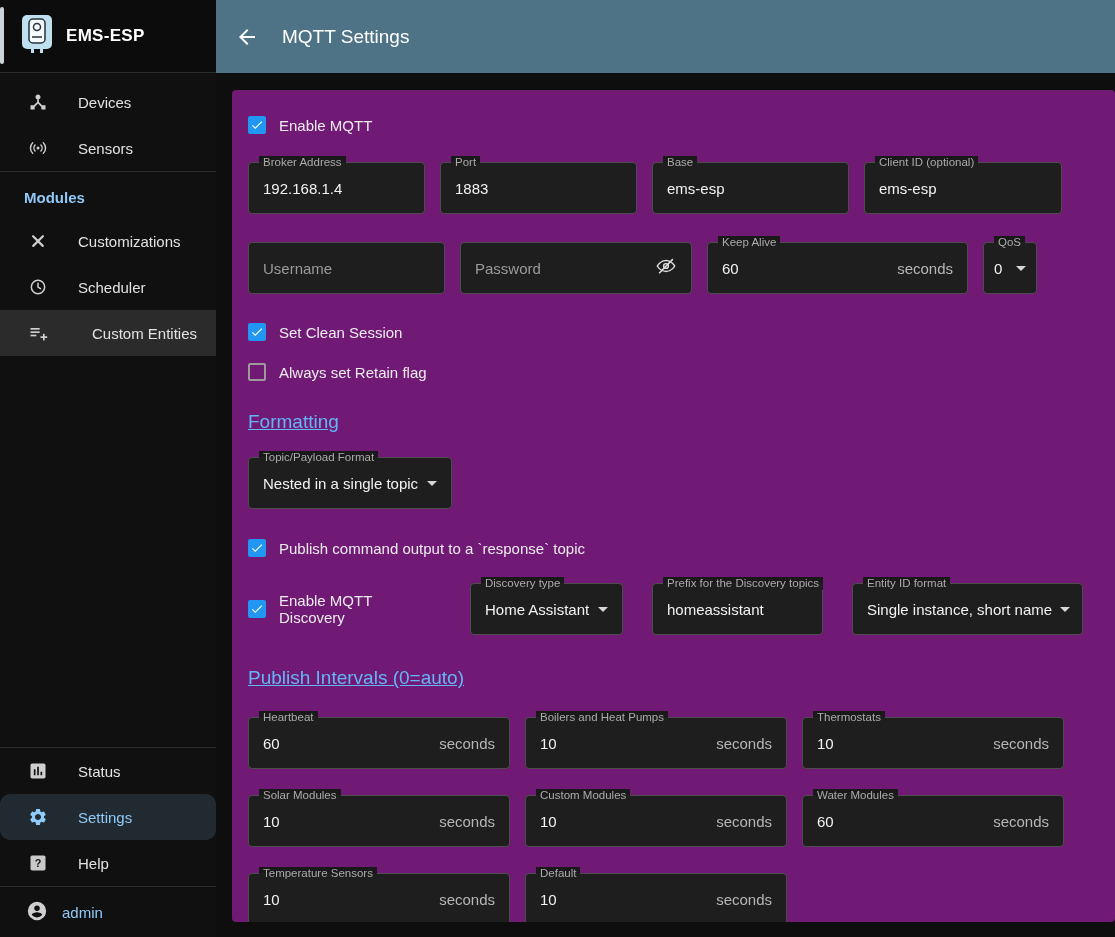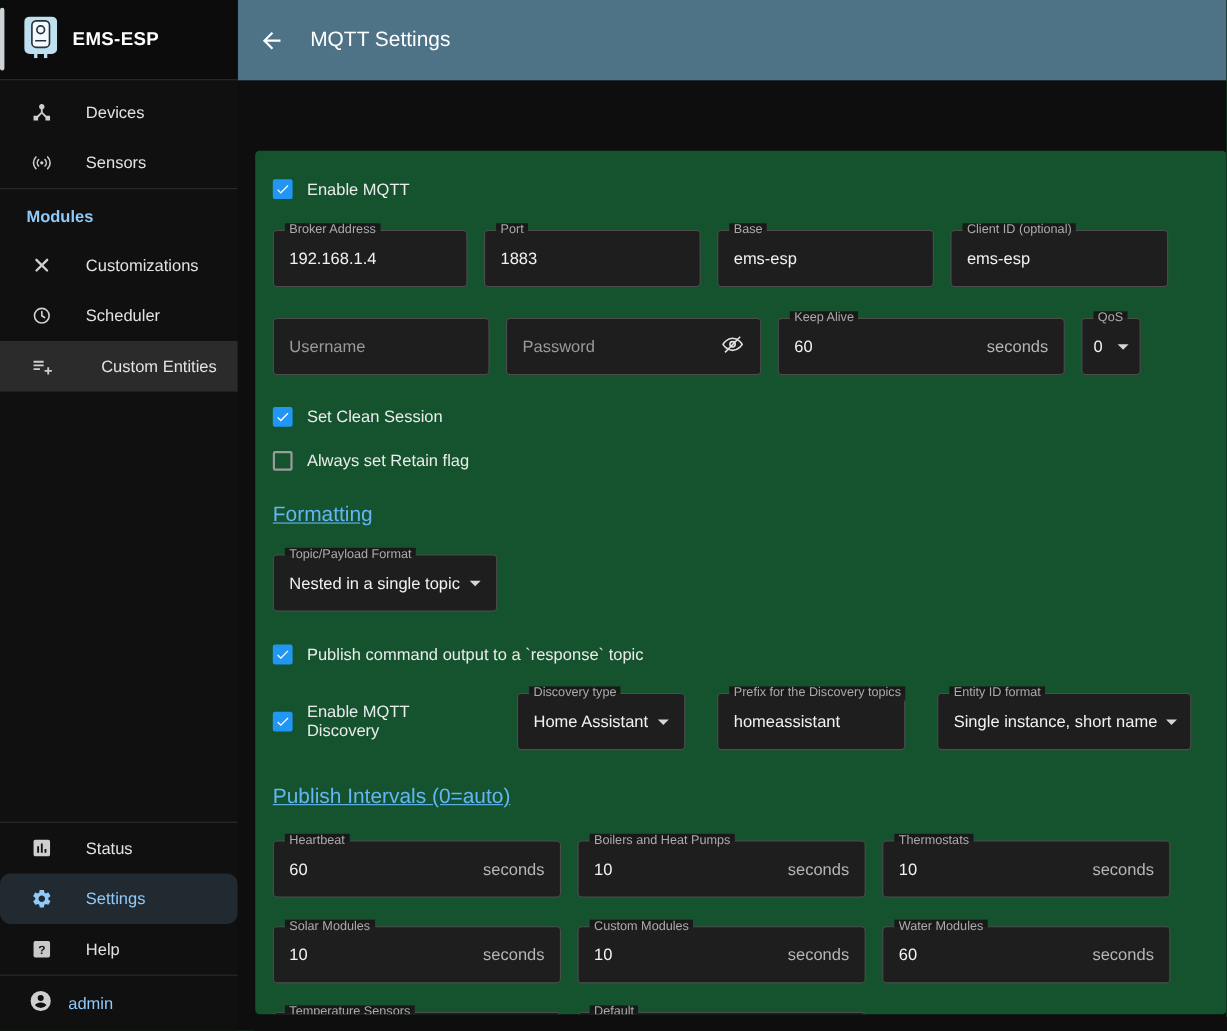--- a/index.html
+++ b/index.html
@@ -20,26 +20,26 @@
   .nav-item { height:46px; display:flex; align-items:center; gap:30px; padding-left:28px; font-size:15px; color:#e2e2e2; cursor:pointer; }
   .nav-item .nicon { width:20px; height:20px; display:flex; align-items:center; justify-content:center; flex-shrink:0; }
   .nav-item.hl { background:#2b2b2b;gap:44px; }
   .nav-item.sel { background:rgba(144,202,249,.14); color:#90caf9;border-radius:10px; }
   .divider { height:1px; background:#2c2c2c; flex-shrink:0; }
   .mod-header { padding:17px 0 12px 24px; color:#90caf9; font-size:15px; font-weight:600; }
   .sb-spacer { flex:1; }
   .user-row { height:50px; display:flex; align-items:center; gap:14px; padding-left:26px; font-size:15px; color:#90caf9; cursor:pointer; }
 
   
-  .main { flex:1; display:flex; flex-direction:column; min-width:0;gap:47px; }
+  .main { flex:1; display:flex; flex-direction:column; min-width:0; }
   .appbar { height:73px; flex-shrink:0; background:#4e7286; display:flex; align-items:center; gap:22px; padding-left:18px; }
   .back-btn { width:26px; height:26px; display:flex; align-items:center; justify-content:center; cursor:pointer; }
   .appbar-title { font-size:19px; font-weight:500; color:#ffffff; }
   .content { flex:1; padding:17px 0 15px 16px; overflow:hidden; }
-  .card { background:#14532d; border-radius:4px; height:100%; padding:22px 30px 20px 16px; overflow:hidden; }
+  .card { background:#701a75; border-radius:4px; height:100%; padding:22px 30px 20px 16px; overflow:hidden; }
 
   
   .check-row { display:flex; align-items:center; gap:13px; cursor:pointer; width:max-content; }
   .cb { width:18px; height:18px; border:2px solid #9b9b9b; border-radius:2px; display:flex; align-items:center; justify-content:center; flex-shrink:0; background:transparent; }
   .cb svg { visibility:hidden; }
   .check-row.checked .cb { background:#2196f3; border-color:#2196f3; }
   .check-row.checked .cb svg { visibility:visible; }
   .cb-label { font-size:15px; color:#ececec; }
 
   

